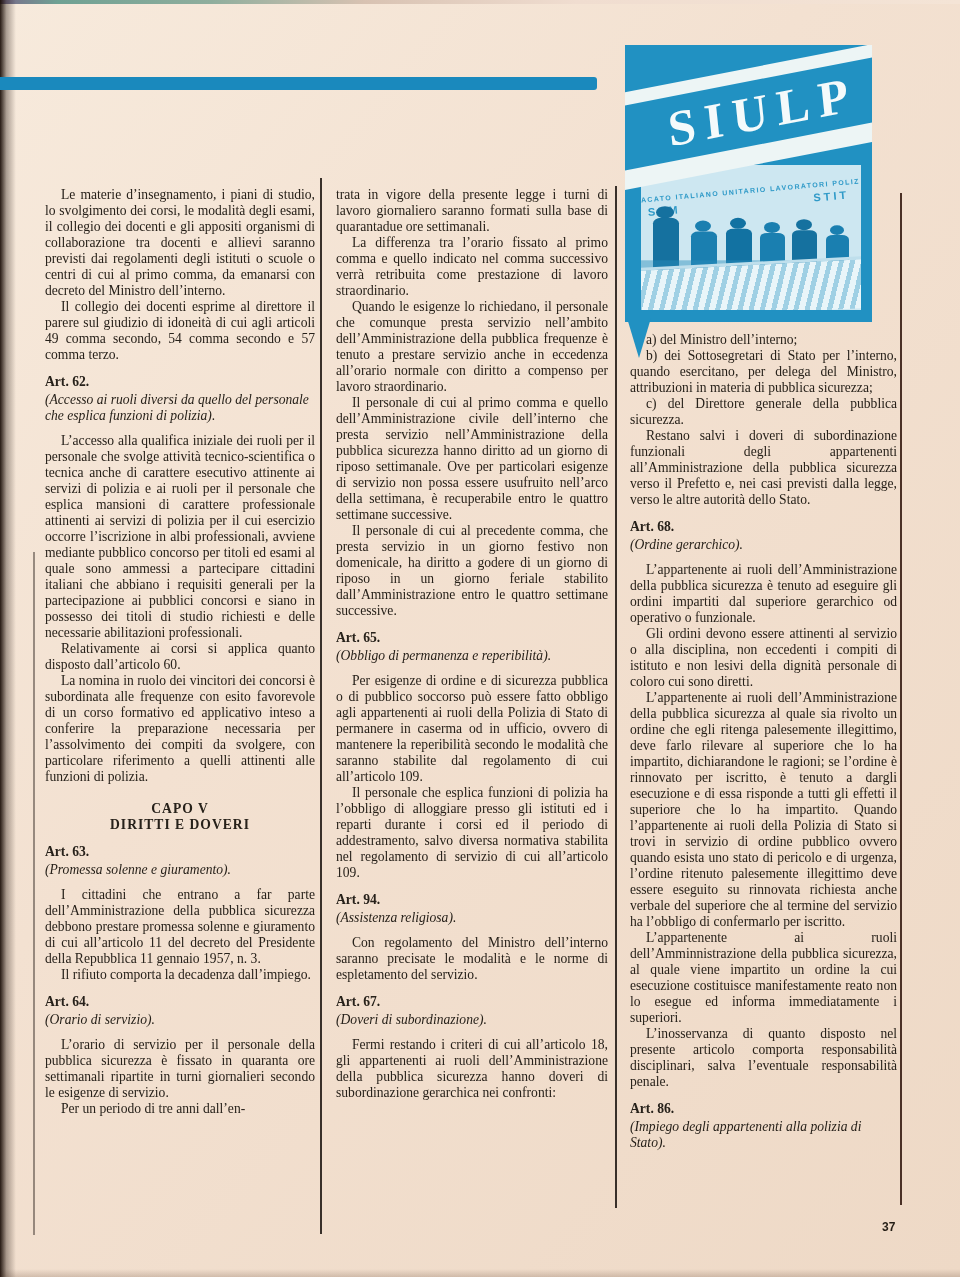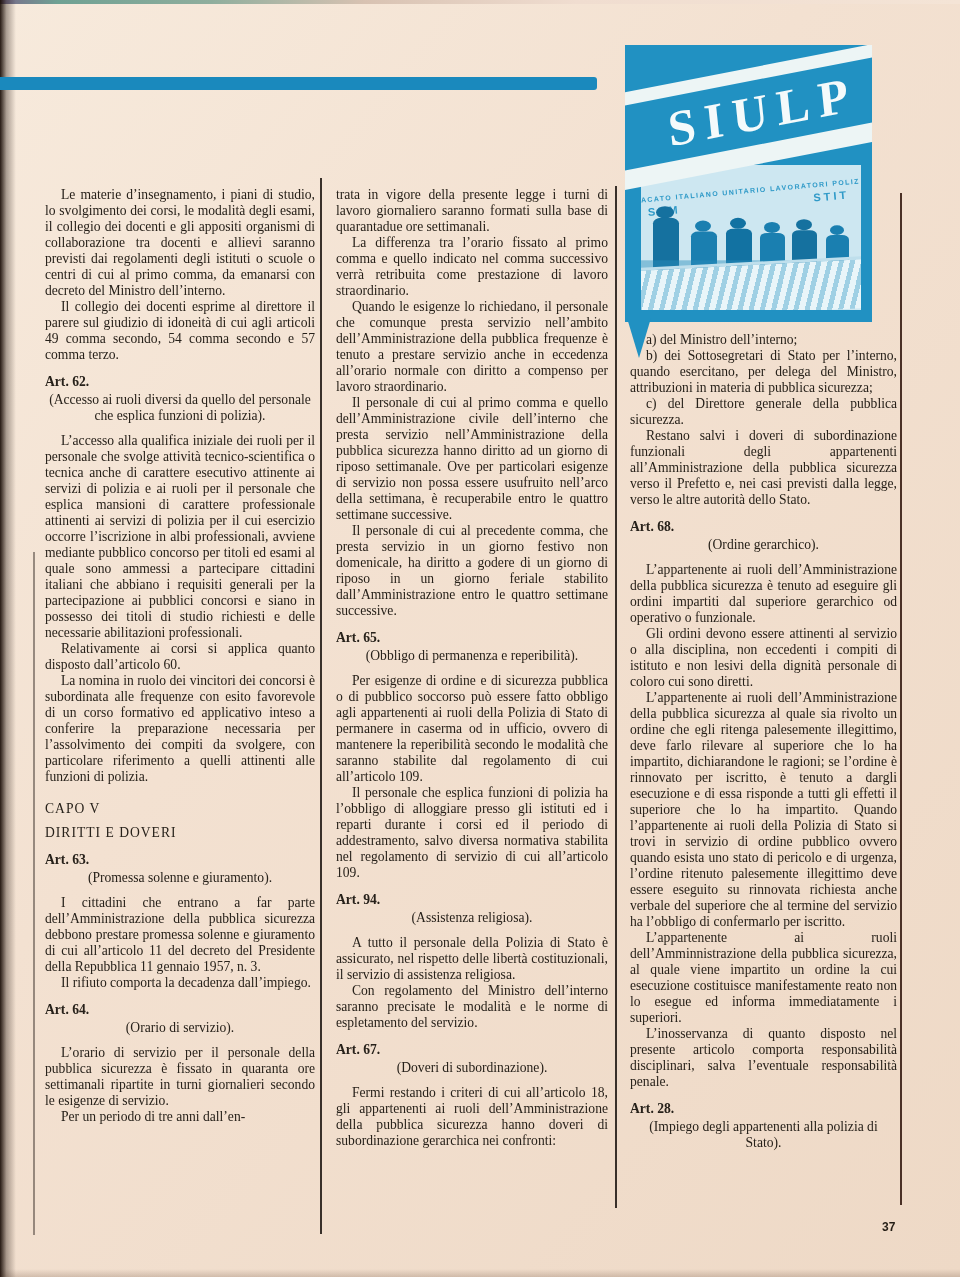--- a/index.html
+++ b/index.html
@@ -35,24 +35,24 @@
 
   .col{
     position:absolute;
     font-size:13.6px;line-height:16px;
     text-align:justify;
   }
   .col p{margin:0;}
   .para{text-indent:16px;}
   .para-cont{text-indent:0;}
   .h-art{font-weight:bold;text-indent:0;margin:11px 0 2px 0 !important;}
-  .h-italic{text-align:center;text-indent:0;margin:0 0 9px 0 !important;}
-  .h-capo{font-weight:normal;text-indent:0;letter-spacing:1px;}
+  .h-italic{font-style:italic;text-align:left;text-indent:0;margin:0 0 9px 0 !important;}
+  .h-capo{font-weight:bold;text-align:center;text-indent:0;letter-spacing:1px;}
   .h-capo.first{margin-top:16px !important;}
-  .h-capo.last{margin-bottom:6px !important;margin-top:8px;}
+  .h-capo.last{margin-bottom:6px !important;}
 
   .col1{left:45px;top:187px;width:270px;}
   .col2{left:336px;top:187px;width:272px;}
   .col3{left:630px;top:332px;width:267px;}
 
   
   .siulp-box{
     position:absolute;left:625px;top:45px;width:247px;height:277px;
     background:#2191c2;overflow:hidden;
   }
@@ -172,38 +172,37 @@
     <p class="para">La differenza tra l’orario fissato al primo comma e quello indicato nel comma successivo verrà retribuita come prestazione di lavoro straordinario.</p>
     <p class="para">Quando le esigenze lo richiedano, il personale che comunque presta servizio nell’ambito dell’Amministrazione della pubblica frequenze è tenuto a prestare servizio anche in eccedenza all’orario normale con diritto a compenso per lavoro straordinario.</p>
     <p class="para">Il personale di cui al primo comma e quello dell’Amministrazione civile dell’interno che presta servizio nell’Amministrazione della pubblica sicurezza hanno diritto ad un giorno di riposo settimanale. Ove per particolari esigenze di servizio non possa essere usufruito nell’arco della settimana, è recuperabile entro le quattro settimane successive.</p>
     <p class="para">Il personale di cui al precedente comma, che presta servizio in un giorno festivo non domenicale, ha diritto a godere di un giorno di riposo in un giorno feriale stabilito dall’Amministrazione entro le quattro settimane successive.</p>
     <p class="h-art">Art. 65.</p>
     <p class="h-italic">(Obbligo di permanenza e reperibilità).</p>
     <p class="para">Per esigenze di ordine e di sicurezza pubblica o di pubblico soccorso può essere fatto obbligo agli appartenenti ai ruoli della Polizia di Stato di permanere in caserma od in ufficio, ovvero di mantenere la reperibilità secondo le modalità che saranno stabilite dal regolamento di cui all’articolo 109.</p>
     <p class="para">Il personale che esplica funzioni di polizia ha l’obbligo di alloggiare presso gli istituti ed i reparti durante i corsi ed il periodo di addestramento, salvo diversa normativa stabilita nel regolamento di servizio di cui all’articolo 109.</p>
     <p class="h-art">Art. 94.</p>
     <p class="h-italic">(Assistenza religiosa).</p>
-    <p class="para">A tutto il personale della Polizia di Stato è assicurato, nel rispetto delle libertà costituzionali, il servizio di assistenza religiosa.</p>
     <p class="para">Con regolamento del Ministro dell’interno saranno precisate le modalità e le norme di espletamento del servizio.</p>
     <p class="h-art">Art. 67.</p>
     <p class="h-italic">(Doveri di subordinazione).</p>
     <p class="para">Fermi restando i criteri di cui all’articolo 18, gli appartenenti ai ruoli dell’Amministrazione della pubblica sicurezza hanno doveri di subordinazione gerarchica nei confronti:</p>
   </div>
 
   <div class="col col3">
     <p class="para">a) del Ministro dell’interno;</p>
     <p class="para">b) dei Sottosegretari di Stato per l’interno, quando esercitano, per delega del Ministro, attribuzioni in materia di pubblica sicurezza;</p>
     <p class="para">c) del Direttore generale della pubblica sicurezza.</p>
     <p class="para">Restano salvi i doveri di subordinazione funzionali degli appartenenti all’Amministrazione della pubblica sicurezza verso il Prefetto e, nei casi previsti dalla legge, verso le altre autorità dello Stato.</p>
     <p class="h-art">Art. 68.</p>
     <p class="h-italic">(Ordine gerarchico).</p>
     <p class="para">L’appartenente ai ruoli dell’Amministrazione della pubblica sicurezza è tenuto ad eseguire gli ordini impartiti dal superiore gerarchico od operativo o funzionale.</p>
     <p class="para">Gli ordini devono essere attinenti al servizio o alla disciplina, non eccedenti i compiti di istituto e non lesivi della dignità personale di coloro cui sono diretti.</p>
     <p class="para">L’appartenente ai ruoli dell’Amministrazione della pubblica sicurezza al quale sia rivolto un ordine che egli ritenga palesemente illegittimo, deve farlo rilevare al superiore che lo ha impartito, dichiarandone le ragioni; se l’ordine è rinnovato per iscritto, è tenuto a dargli esecuzione e di essa risponde a tutti gli effetti il superiore che lo ha impartito. Quando l’appartenente ai ruoli della Polizia di Stato si trovi in servizio di ordine pubblico ovvero quando esista uno stato di pericolo e di urgenza, l’ordine ritenuto palesemente illegittimo deve essere eseguito su rinnovata richiesta anche verbale del superiore che al termine del servizio ha l’obbligo di confermarlo per iscritto.</p>
     <p class="para">L’appartenente ai ruoli dell’Amminnistrazione della pubblica sicurezza, al quale viene impartito un ordine la cui esecuzione costituisce manifestamente reato non lo esegue ed informa immediatamente i superiori.</p>
     <p class="para">L’inosservanza di quanto disposto nel presente articolo comporta responsabilità disciplinari, salva l’eventuale responsabilità penale.</p>
-    <p class="h-art">Art. 28.</p>
+    <p class="h-art">Art. 86.</p>
     <p class="h-italic">(Impiego degli appartenenti alla polizia di Stato).</p>
   </div>
 
   <div class="page-number">37</div>
 
 </div>
 
 </body></html>

